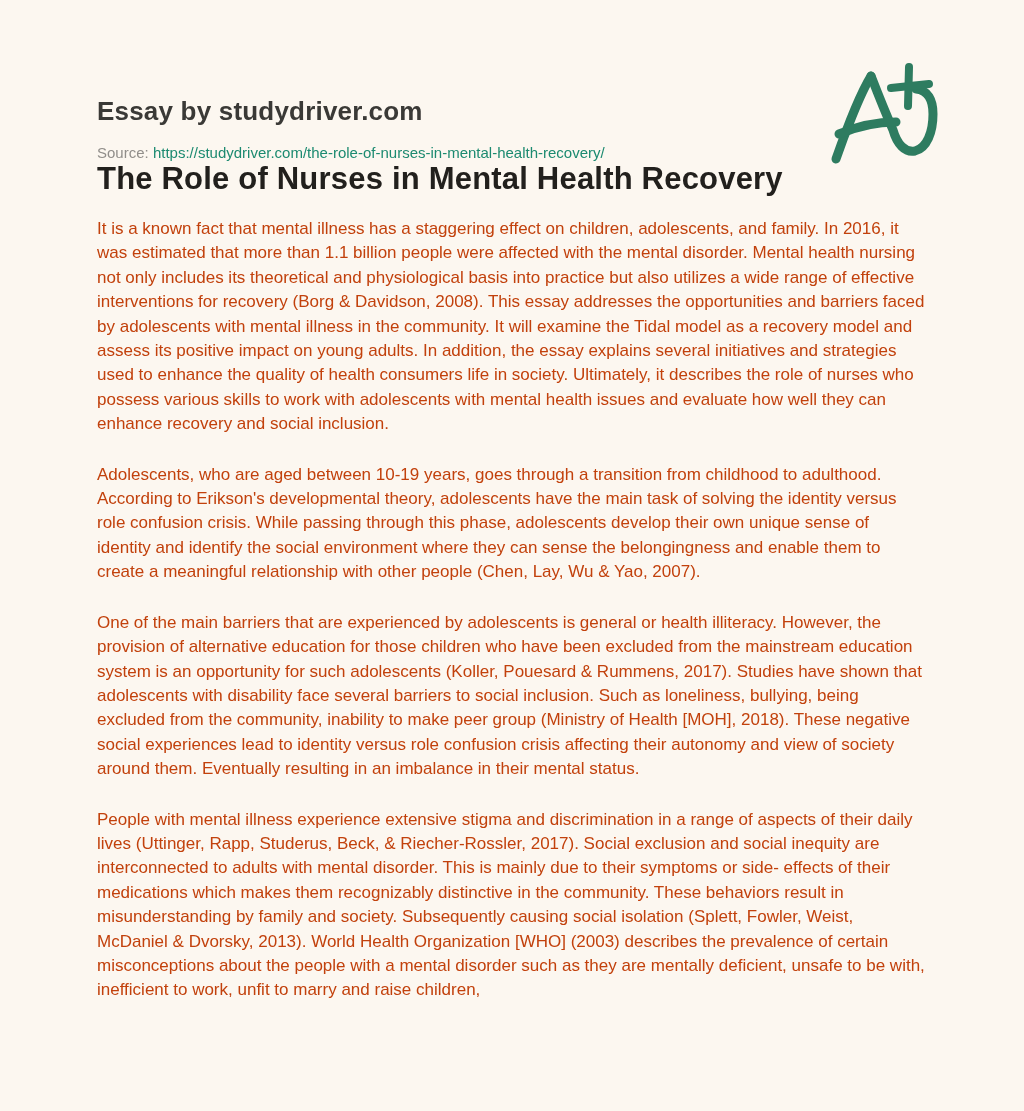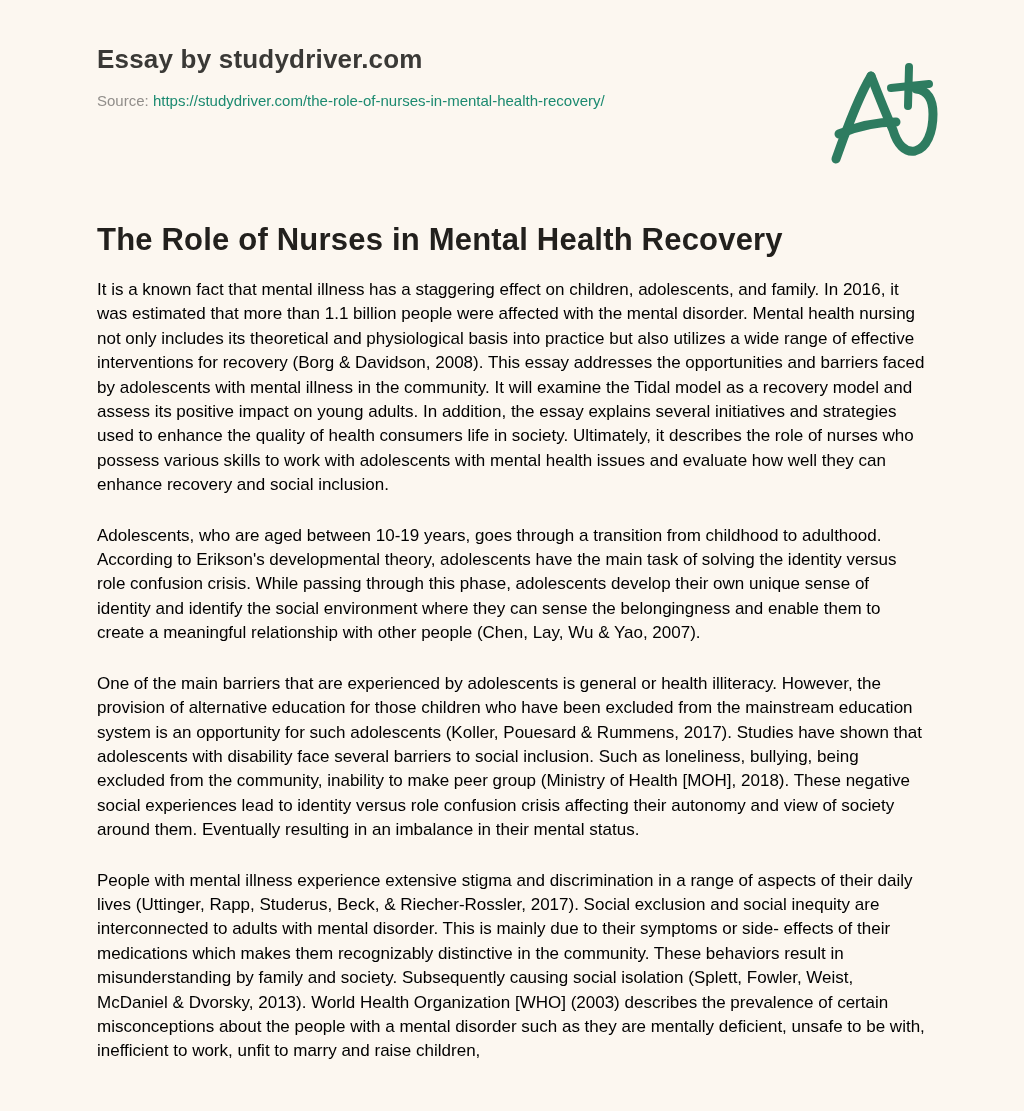--- a/index.html
+++ b/index.html
@@ -12,21 +12,21 @@
     position: relative;
     width: 1024px;
     height: 1111px;
     background: #fcf7f0;
     overflow: hidden;
   }
   .content {
     padding: 0 97px;
   }
   .brand-title {
-    padding-top: 44px;
+    padding-top: 96px;
     font-size: 26px;
     font-weight: 700;
     color: #3a3936;
     letter-spacing: 0.2px;
   }
   .source-line {
     margin-top: 17px;
     font-size: 15px;
     color: #918e8a;
   }
@@ -36,38 +36,37 @@
     cursor: pointer;
   }
   .logo {
     position: absolute;
     top: 54px;
     right: 66px;
     width: 142px;
     height: 114px;
   }
   .doc-title {
-    margin-top: 113px;
     font-size: 31px;
     font-weight: 600;
     color: #22201d;
     letter-spacing: 0.2px;
   }
   .section-label {
     margin-top: 30px;
     font-size: 17px;
     color: #56514c;
   }
   .doc-body {
     margin-top: 20px;
   }
   .doc-body p {
     font-size: 17px;
     line-height: 24.4px;
-    color: #000000;
+    color: #c2410c;
     margin-bottom: 26px;
     max-width: 832px;
   }
 </style>
 </head>
 <body>
 
 <div class="page">
 
   <span class="logo">

